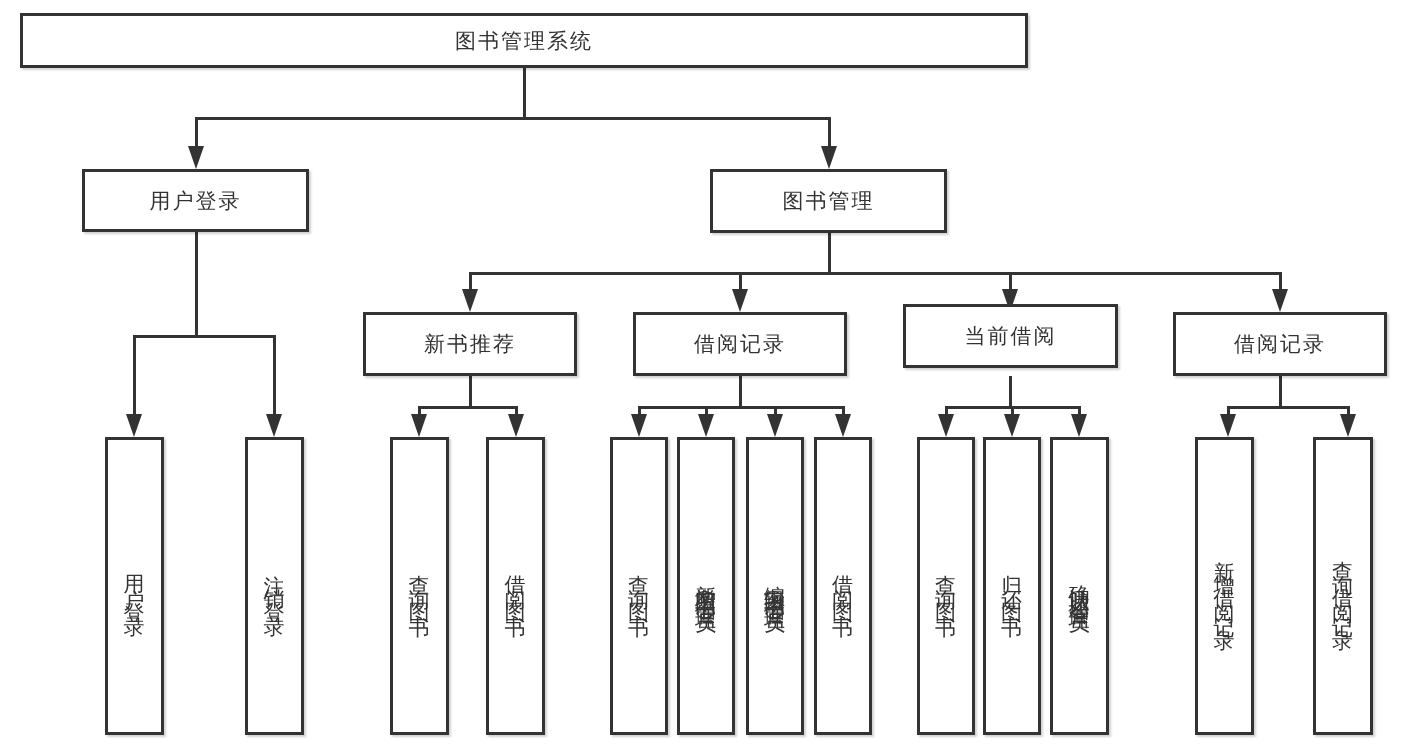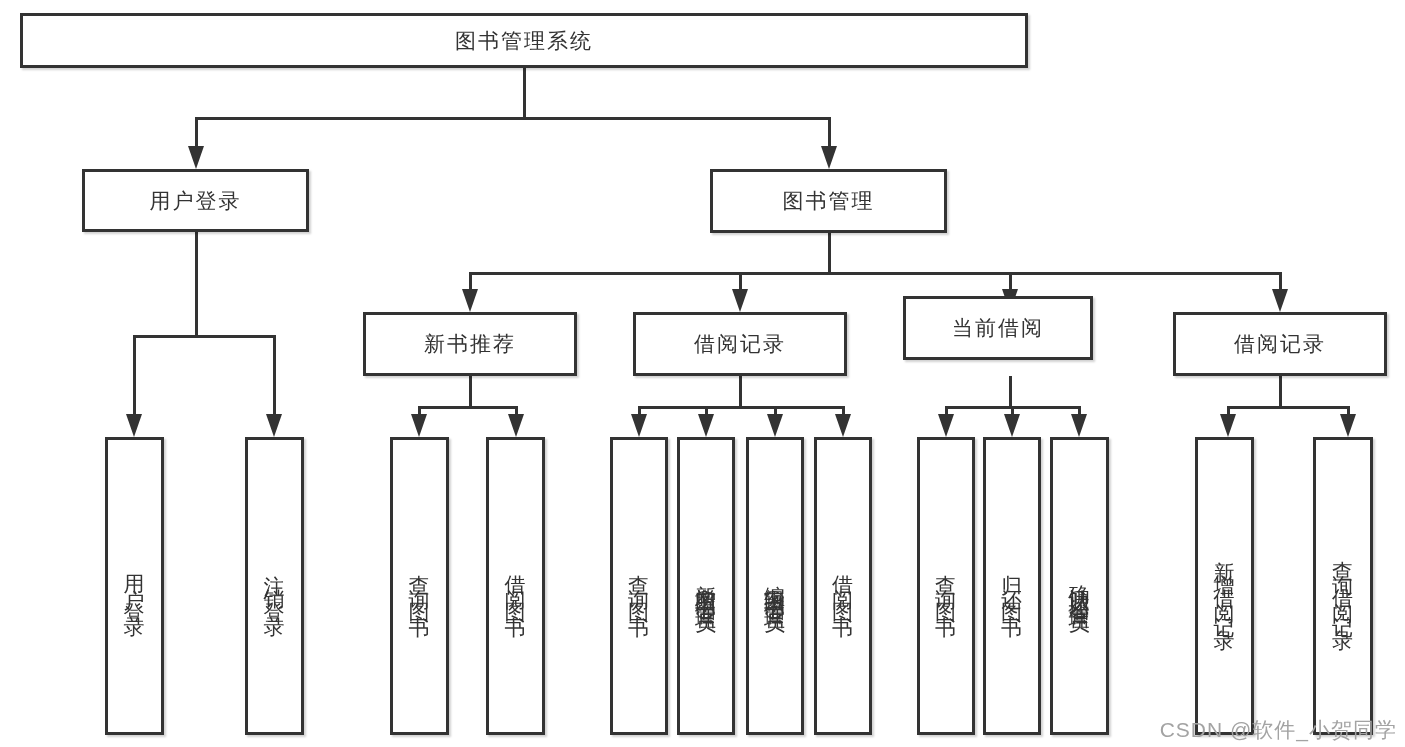--- a/index.html
+++ b/index.html
@@ -63,21 +63,20 @@
     font-size:21px;
     letter-spacing:1px;
     z-index:3;
     white-space:nowrap;
   }
 </style>
 </head>
 <body>
 
 <div id="stage">
-  <div class="watermark">CSDN @软件_小贺同学</div>
 <div class="edge" style="left: 522.5px; top: 68px; width: 3px; height: 51.5px;"></div>
     <div class="edge" style="left: 194.5px; top: 116.5px; width: 636px; height: 3px;"></div>
     <div class="edge" style="left: 194.5px; top: 118px; width: 3px; height: 39px;"></div>
     <div class="arrowhead" style="left: 188px; top: 146px;"></div>
     <div class="edge" style="left: 827.5px; top: 118px; width: 3px; height: 39px;"></div>
     <div class="arrowhead" style="left: 821px; top: 146px;"></div>
     <div class="edge" style="left: 194.5px; top: 232px; width: 3px; height: 105.5px;"></div>
     <div class="edge" style="left: 132.5px; top: 334.5px; width: 143px; height: 3px;"></div>
     <div class="edge" style="left: 132.5px; top: 336px; width: 3px; height: 89px;"></div>
     <div class="arrowhead" style="left: 126px; top: 414px;"></div>
@@ -121,21 +120,21 @@
     <div class="edge" style="left: 1226.5px; top: 405.5px; width: 123px; height: 3px;"></div>
     <div class="edge" style="left: 1226.5px; top: 407px; width: 3px; height: 18px;"></div>
     <div class="arrowhead" style="left: 1220px; top: 414px;"></div>
     <div class="edge" style="left: 1346.5px; top: 407px; width: 3px; height: 18px;"></div>
     <div class="arrowhead" style="left: 1340px; top: 414px;"></div>
     <div class="node" style="left: 20px; top: 13px; width: 1008px; height: 55px;">图书管理系统</div>
     <div class="node" style="left: 82px; top: 169px; width: 227px; height: 63px;">用户登录</div>
     <div class="node" style="left: 363px; top: 312px; width: 214px; height: 64px;">新书推荐</div>
     <div class="node" style="left: 710px; top: 169px; width: 237px; height: 64px;">图书管理</div>
     <div class="node" style="left: 633px; top: 312px; width: 214px; height: 64px;">借阅记录</div>
-    <div class="node" style="left: 903px; top: 296px; width: 190px; height: 64px;">当前借阅</div>
+    <div class="node" style="left: 903px; top: 304px; width: 215px; height: 64px;">当前借阅</div>
     <div class="node" style="left: 1173px; top: 312px; width: 214px; height: 64px;">借阅记录</div>
     <div class="node vertical" style="left: 105px; top: 437px; width: 59px; height: 298px;">用户登录</div>
     <div class="node vertical" style="left: 245px; top: 437px; width: 59px; height: 298px;">注销登录</div>
     <div class="node vertical" style="left: 390px; top: 437px; width: 59px; height: 298px;">查询图书</div>
     <div class="node vertical" style="left: 486px; top: 437px; width: 59px; height: 298px;">借阅图书</div>
     <div class="node vertical" style="left: 610px; top: 437px; width: 58px; height: 298px;">查询图书</div>
     <div class="node vertical dense" style="left: 677px; top: 437px; width: 58px; height: 298px;">新增图书（管理员）</div>
     <div class="node vertical dense" style="left: 746px; top: 437px; width: 58px; height: 298px;">编辑图书（管理员）</div>
     <div class="node vertical" style="left: 814px; top: 437px; width: 58px; height: 298px;">借阅图书</div>
     <div class="node vertical" style="left: 917px; top: 437px; width: 58px; height: 298px;">查询图书</div>

